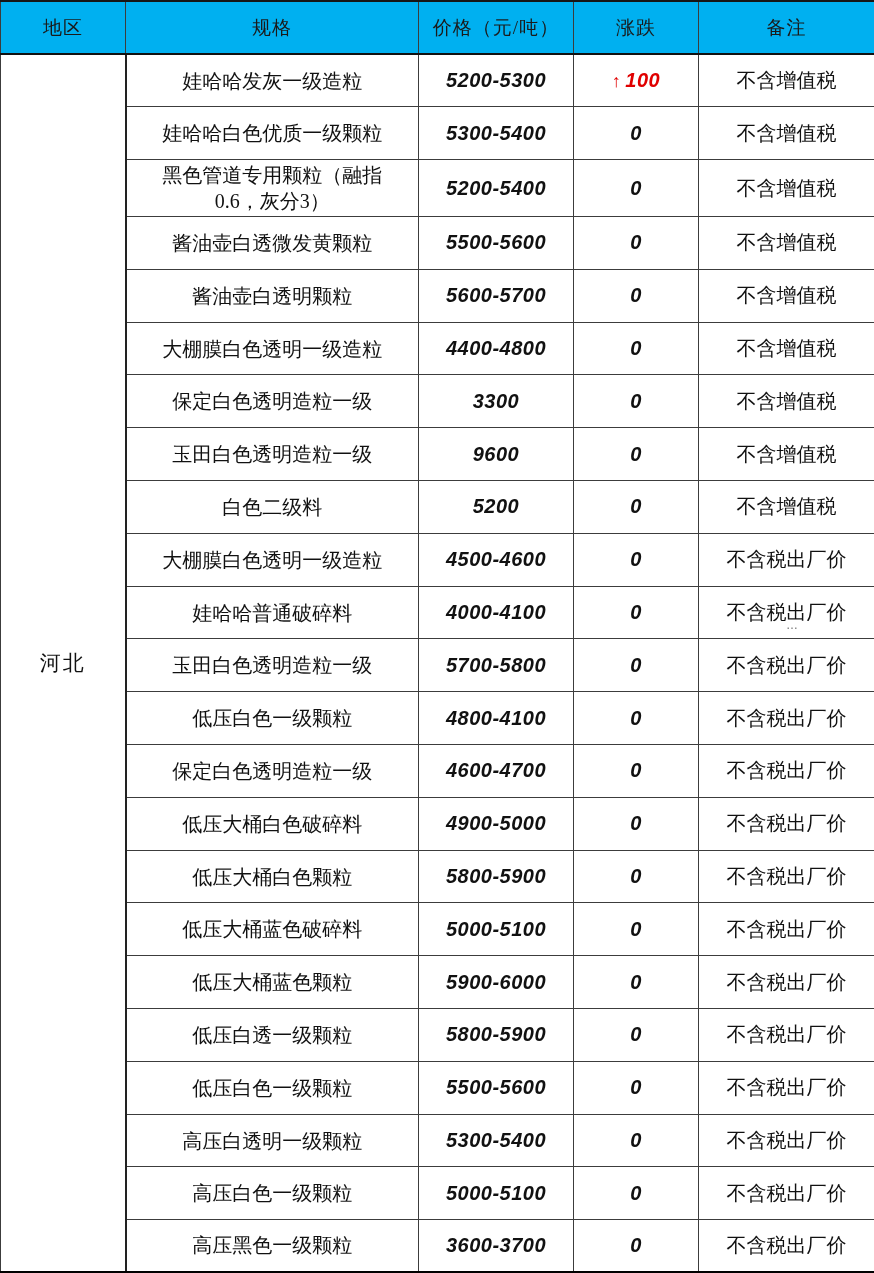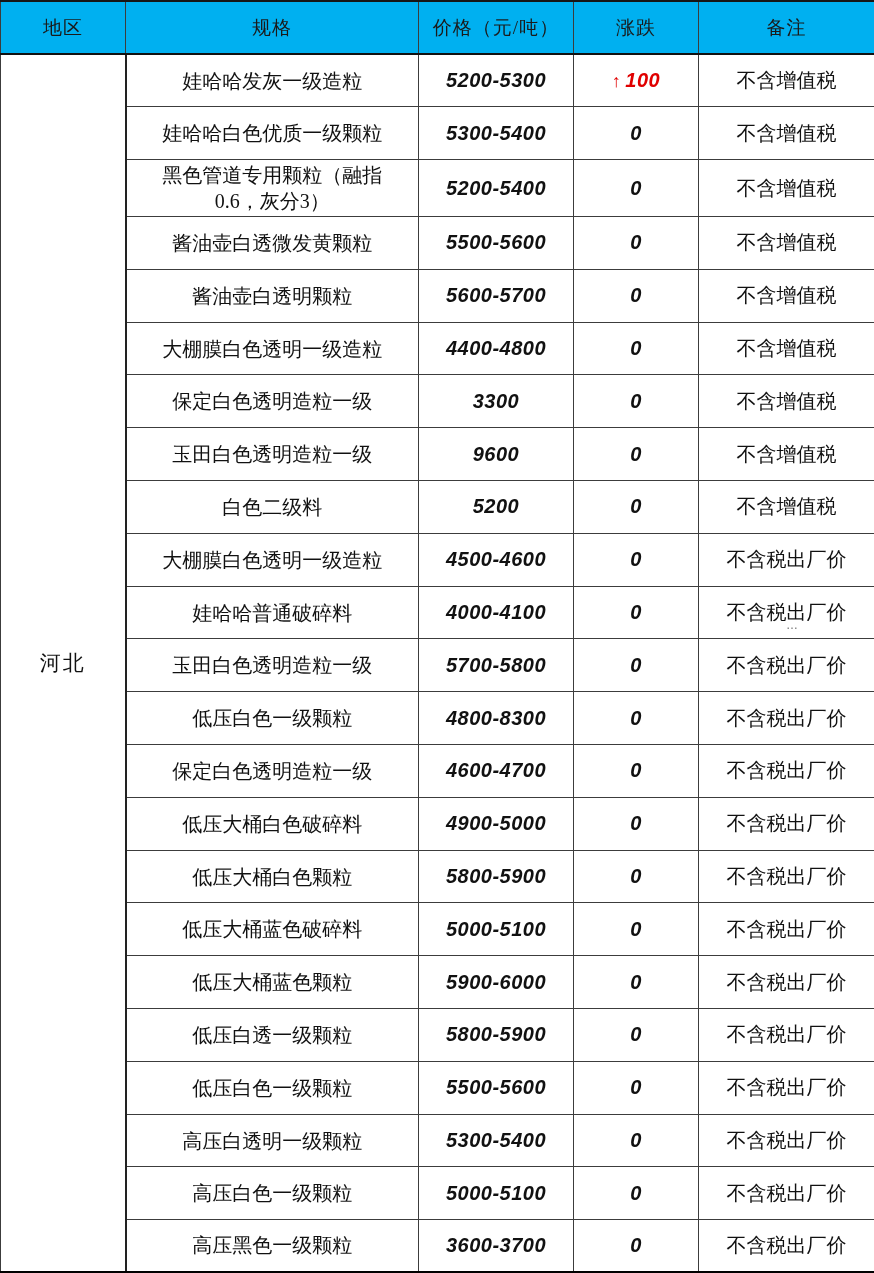--- a/index.html
+++ b/index.html
@@ -164,21 +164,21 @@
     <td class="note-cell">不含税出厂价</td>
   </tr>
         <tr>
     <td class="spec-cell">玉田白色透明造粒一级</td>
     <td class="price-cell">5700-5800</td>
     <td class="change-cell">0</td>
     <td class="note-cell">不含税出厂价</td>
   </tr>
         <tr>
     <td class="spec-cell">低压白色一级颗粒</td>
-    <td class="price-cell">4800-8300</td>
+    <td class="price-cell">4800-4100</td>
     <td class="change-cell">0</td>
     <td class="note-cell">不含税出厂价</td>
   </tr>
         <tr>
     <td class="spec-cell">保定白色透明造粒一级</td>
     <td class="price-cell">4600-4700</td>
     <td class="change-cell">0</td>
     <td class="note-cell">不含税出厂价</td>
   </tr>
         <tr>

